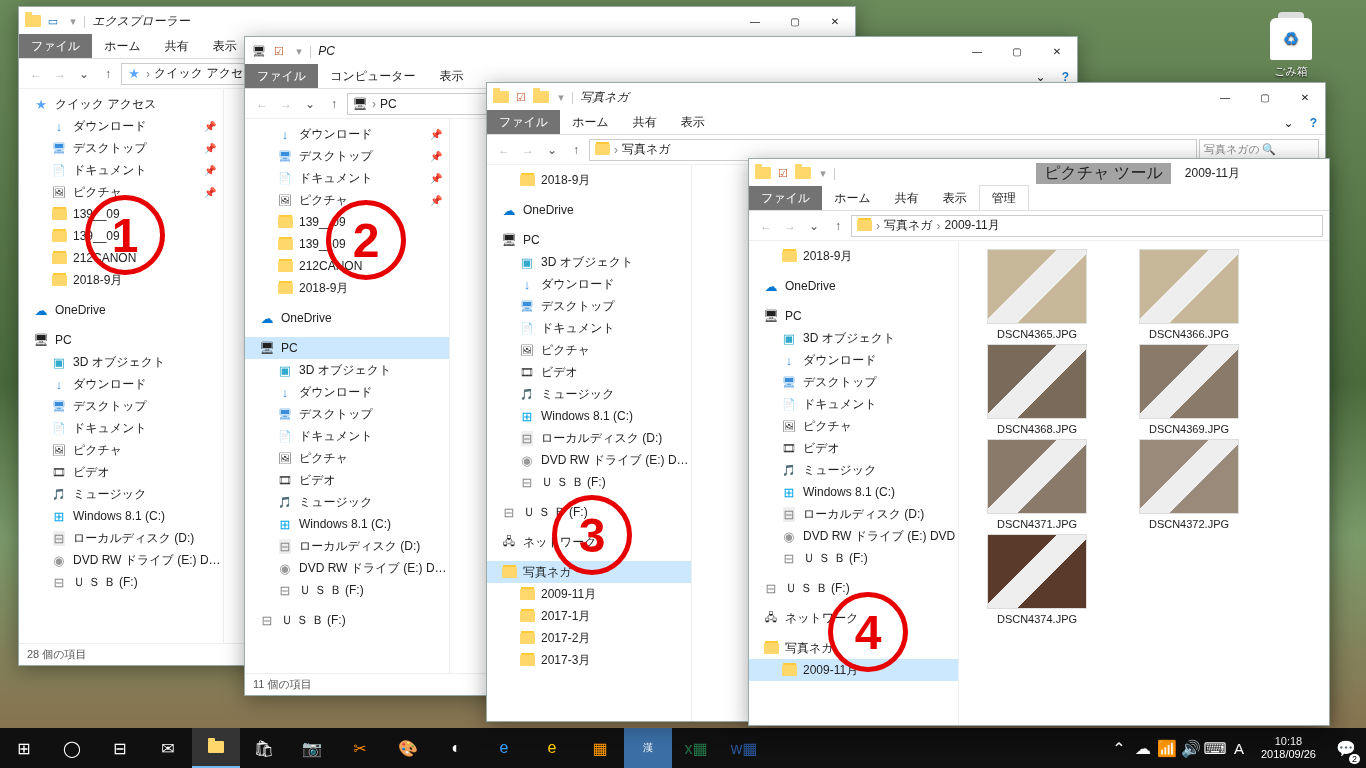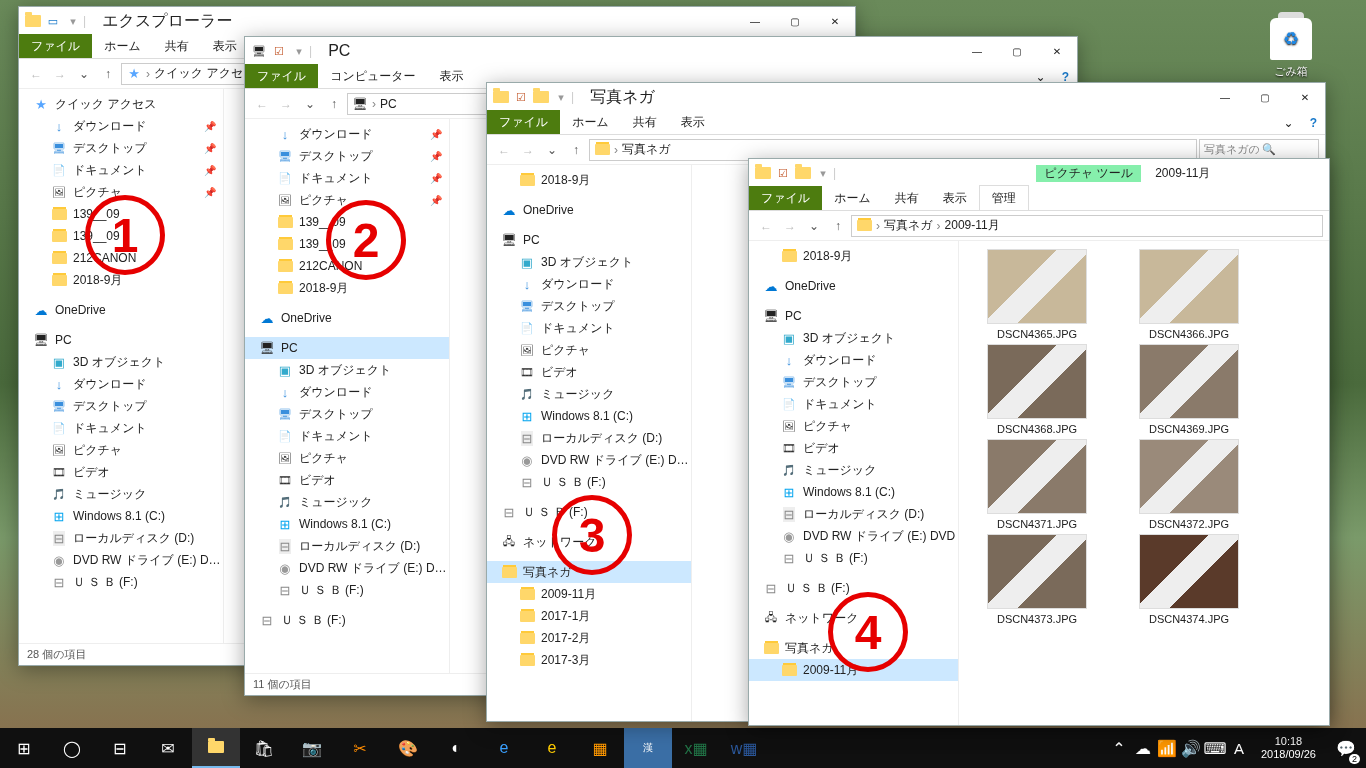--- a/index.html
+++ b/index.html
@@ -19,27 +19,27 @@
 .tb-active { background:#333; border-bottom:2px solid #76b9ed; }
 .tb-right { margin-left:auto; display:flex; align-items:center; }
 .tb-clock { font-size:11px; text-align:center; line-height:13px; padding:0 10px; }
 
 
 .win { position:absolute; background:#fff; border:1px solid #9aa; box-shadow:0 4px 20px rgba(0,0,0,.35); display:flex; flex-direction:column; font-size:12px; color:#222; }
 .titlebar { height:28px; display:flex; align-items:center; padding-left:4px; background:#fff; }
 .titlebar .tico { width:16px; height:16px; margin:0 2px; display:inline-flex; align-items:center; justify-content:center; font-size:11px; }
 .folder-ico { width:16px; height:12px; background:#ffd76a; border-radius:1px; position:relative; display:inline-block; }
 .folder-ico::before { content:""; position:absolute; top:-3px; left:0; width:7px; height:3px; background:#ffd76a; border-radius:1px 1px 0 0; }
-.titlebar .title { margin-left:16px; flex:1; font-size:16px; }
+.titlebar .title { margin-left:6px; flex:1; font-size:12px;font-style:italic; }
 .win-ctrl { display:flex; }
 .win-ctrl div { width:40px; height:28px; display:flex; align-items:center; justify-content:center; font-size:10px; cursor:pointer; }
 
 .ribbon-tabs { height:24px; display:flex; align-items:end; border-bottom:1px solid #ddd; padding-left:0; }
 .ribbon-tabs .tab { padding:4px 12px 3px; font-size:12px; cursor:pointer; }
-.ribbon-tabs .tab.file { background:#4d7c0f; color:#fff; }
+.ribbon-tabs .tab.file { background:#737373; color:#fff; }
 .ribbon-tabs .chev { margin-left:auto; padding:4px 8px; }
 .ribbon-tabs .help { padding:4px 8px; color:#1979ca; font-weight:bold; }
 
 .addrbar { height:30px; display:flex; align-items:center; padding:2px 6px; gap:2px; border-bottom:1px solid #eee; }
 .nav-btn { width:22px; height:22px; border-radius:2px; display:flex; align-items:center; justify-content:center; color:#555; cursor:pointer; font-size:12px; }
 .nav-btn.disabled { color:#bbb; }
 .addr-box { flex:1; height:22px; border:1px solid #ccc; display:flex; align-items:center; padding:0 4px; gap:4px; overflow:hidden; }
 .addr-box .sep { color:#888; }
 .search-box { width:120px; height:22px; border:1px solid #ccc; display:flex; align-items:center; padding:0 4px; color:#888; font-size:11px; }
 .search-box .mag { margin-right:4px; }
@@ -508,21 +508,21 @@
         <span class="folder-ico"></span>
       </span>
     <span class="tico" style="color:#c05020">☑</span>
     <span class="tico">
         <span class="folder-ico"></span>
       </span>
     <span class="tico" style="color:#999">▾</span>
     <span style="color:#ccc">|</span>
     <div style="flex:1; display:flex; align-items:center;">
       <div style="margin-left:200px; text-align:center;">
-        <div style="background:#86efac; font-size:12px; padding:0 8px;">ピクチャ ツール</div>
+        <div style="background:#a3a3a3; font-size:16px; padding:0 8px;">ピクチャ ツール</div>
       </div>
       <span style="margin-left:14px;">2009-11月</span>
     </div>
   </div>
   <div class="ribbon-tabs">
     <div class="tab file">ファイル</div>
     <div class="tab">ホーム</div>
     <div class="tab">共有</div>
     <div class="tab">表示</div>
     <div class="tab" style="border:1px solid #ddd; border-bottom:none;">管理</div>
@@ -640,24 +640,20 @@
           </div>
           <div class="thumb">
             <div class="img" style="background: linear-gradient(135deg, rgb(138, 122, 106) 40%, rgb(238, 238, 238) 40%, rgb(238, 238, 238) 60%, rgb(138, 122, 106) 60%);"></div>
             <div>DSCN4371.JPG</div>
           </div>
           <div class="thumb">
             <div class="img" style="background: linear-gradient(135deg, rgb(154, 138, 122) 40%, rgb(238, 238, 238) 40%, rgb(238, 238, 238) 60%, rgb(154, 138, 122) 60%);"></div>
             <div>DSCN4372.JPG</div>
           </div>
           <div class="thumb">
-            <div class="img" style="background: linear-gradient(135deg, rgb(122, 106, 90) 40%, rgb(238, 238, 238) 40%, rgb(238, 238, 238) 60%, rgb(122, 106, 90) 60%);"></div>
-            <div>DSCN4373.JPG</div>
-          </div>
-          <div class="thumb">
             <div class="img" style="background: linear-gradient(135deg, rgb(90, 58, 42) 40%, rgb(238, 238, 238) 40%, rgb(238, 238, 238) 60%, rgb(90, 58, 42) 60%);"></div>
             <div>DSCN4374.JPG</div>
           </div>
         </div>
     </div>
   </div>
 </div>
 
 <div class="overlay-num" style="left:85px; top:195px;">1</div>
 <div class="overlay-num" style="left:326px; top:200px;">2</div>

